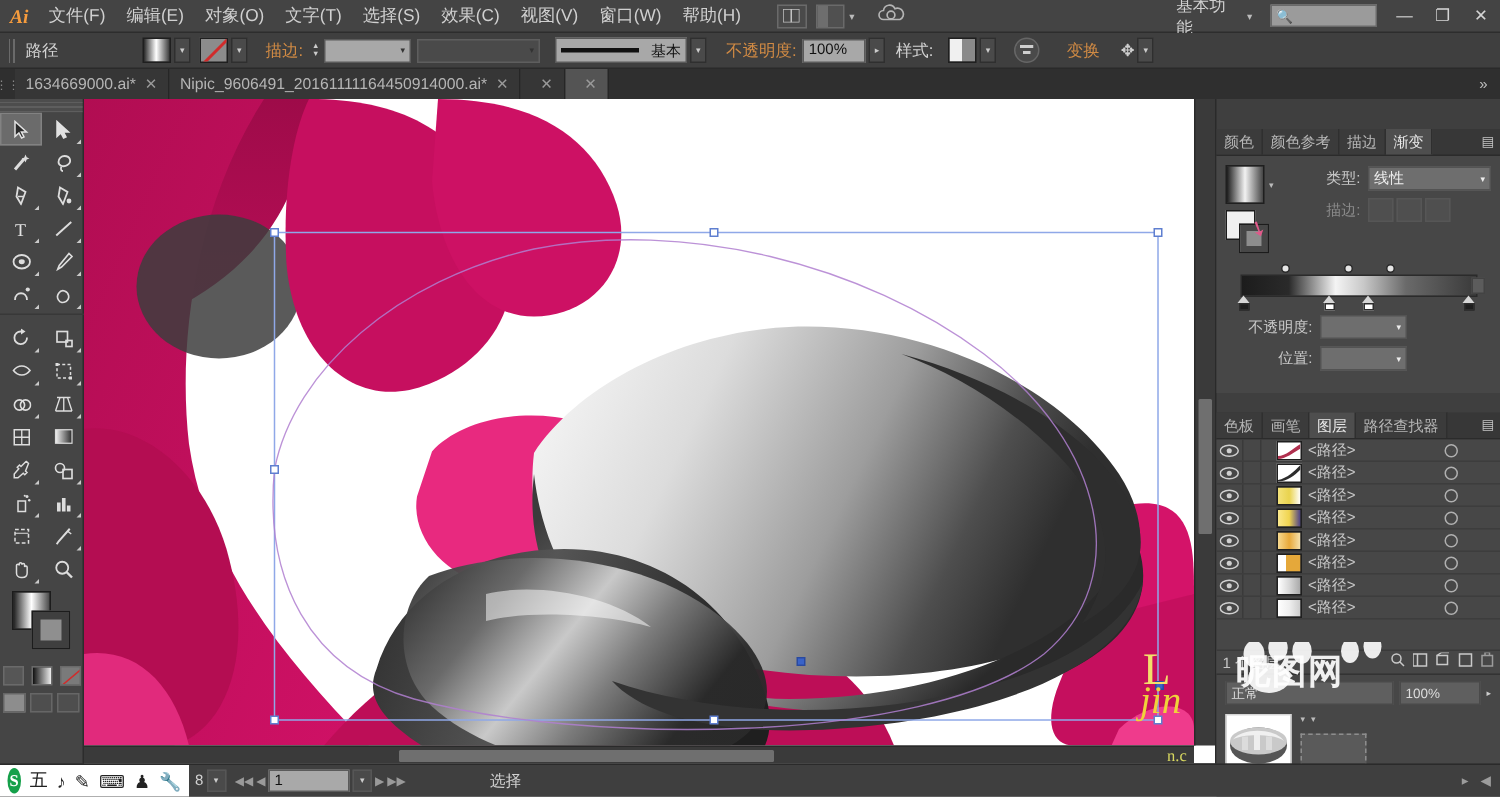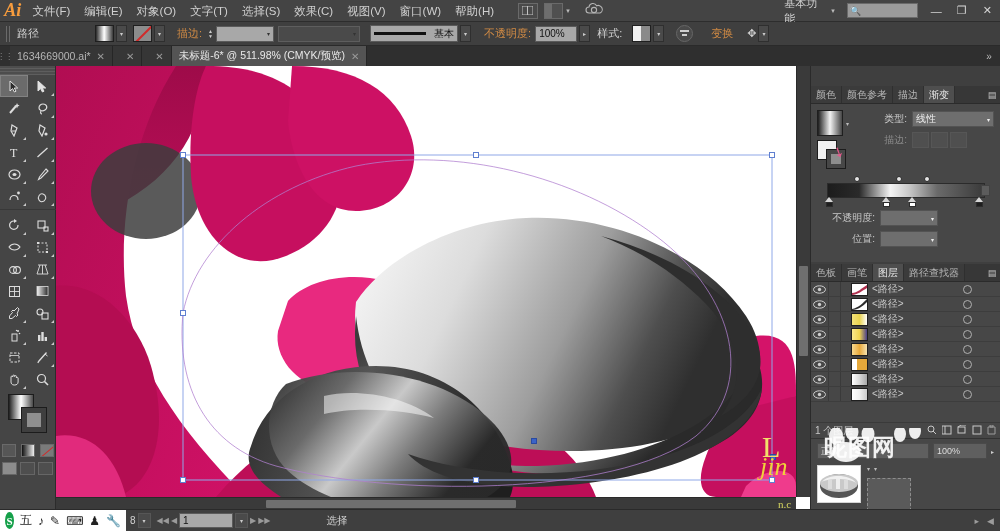--- a/index.html
+++ b/index.html
@@ -13,21 +13,21 @@
   .app { position: relative; width: 1000px; height: 531px; }
 
   
   .menubar {
     position: absolute; left: 0; top: 0; width: 1000px; height: 22px;
     background: #444444; display: flex; align-items: center;
     border-bottom: 1px solid #2d2d2d;
   }
   .ai-logo {
     width: 26px; height: 22px; display: flex; align-items: center; justify-content: center;
-    color: #f79c3d; font-weight: bold; font-size: 18px; font-style: italic;
+    color: #f79c3d; font-weight: bold; font-size: 13px; font-style: italic;
     font-family: "Liberation Serif", serif;
   }
   .menu-item {
     padding: 0 7px; height: 22px; line-height: 22px; font-size: 11.5px;
     color: #d0d0d0; white-space: nowrap; cursor: default;
   }
   .menu-right { margin-left: auto; display: flex; align-items: center; height: 22px; }
   .mr-icon {
     width: 20px; height: 16px; margin: 0 3px; border: 1px solid #6a6a6a; background: #4a4a4a;
     display: flex; align-items: center; justify-content: center; font-size: 9px;
@@ -414,27 +414,27 @@
     <div class="dd-arrow">▾</div>
   </div>
 
   <div class="tabbar">
     <div class="tab-grip">⋮⋮</div>
     <div class="doctab">
       <span>1634669000.ai*</span>
       <span class="x">✕</span>
     </div>
     <div class="doctab">
+      <span>Nipic_9606491_20161111164450914000.ai*</span>
       <span class="x">✕</span>
     </div>
     <div class="doctab">
       <span class="x">✕</span>
     </div>
     <div class="doctab active">
-      <span>未标题-6* @ 511.98% (CMYK/预览)</span>
       <span class="x">✕</span>
     </div>
     <div class="tab-overflow">»</div>
   </div>
 
   <div class="toolbox">
     <div class="tb-head"></div>
     <div class="tools">
 
       <div class="tool sel">
@@ -843,21 +843,21 @@
         <div class="gf-row">
           <span class="gf-label" style="width:52px">位置:</span>
           <div class="gf-input" style="width:58px">
             <span></span>
               <span class="car" style="margin-left:auto;font-size:6px">▾</span>
           </div>
         </div>
       </div>
     </div>
 
-    <div class="panel-tabs" style="margin-top:2px">
+    <div class="panel-tabs" style="margin-top:13px">
       <div class="ptab">色板</div>
       <div class="ptab">画笔</div>
       <div class="ptab active">图层</div>
       <div class="ptab">路径查找器</div>
       <div class="pmenu">▤</div>
     </div>
 
     <div class="layerspanel">
       <div class="lp-rows">
 

